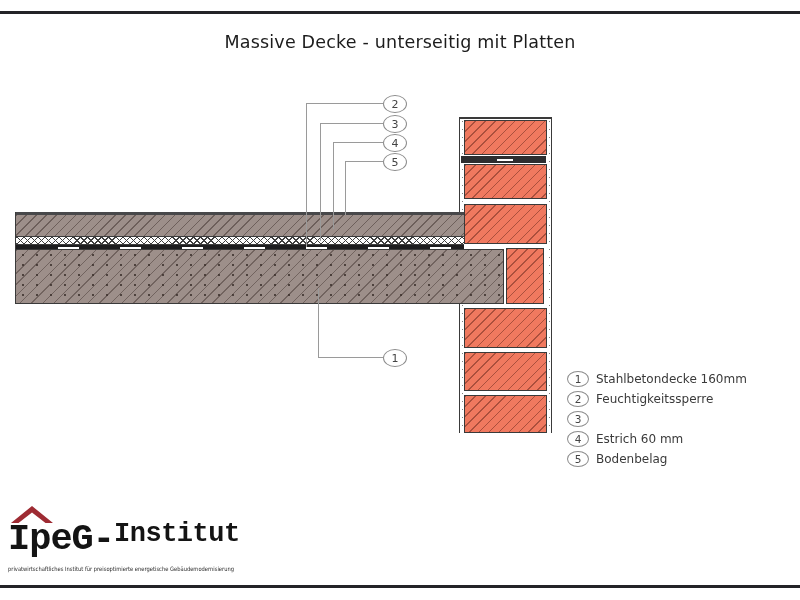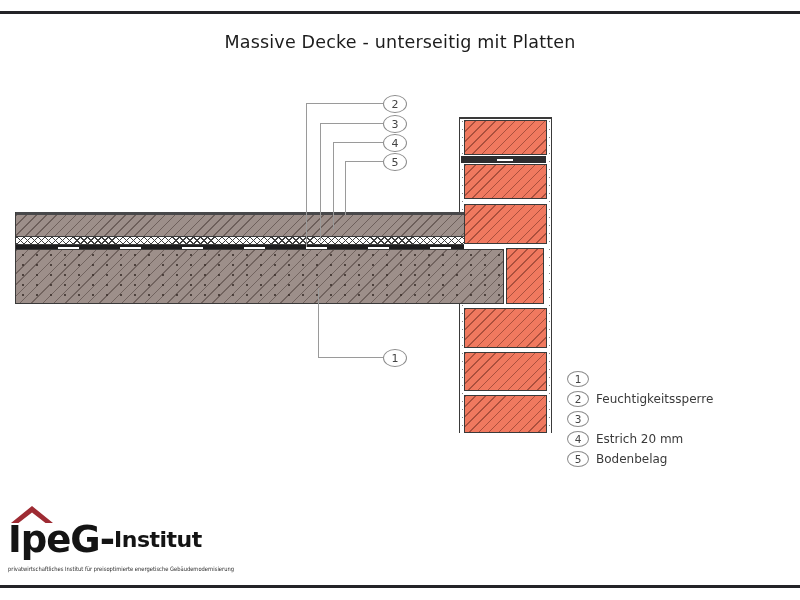--- a/index.html
+++ b/index.html
@@ -64,24 +64,24 @@
   
   .legend-item { position:absolute; left:567px; height:17px; display:flex; align-items:center; }
   .legend-marker { width:22px; height:16px; border:1px solid #8c8c8c; border-radius:50%;
     box-sizing:border-box; display:flex; align-items:center; justify-content:center;
     font-size:10.5px; color:#444; background:#fff; flex:0 0 auto; }
   .legend-label { margin-left:7px; font-size:12px; color:#3a3a3a; white-space:nowrap; }
 
   
   .logo { position:absolute; left:8px; top:504px; width:320px; }
   .logo-roof { position:absolute; left:2px; top:1px; }
-  .logo-text-row { position:absolute; left:0; top:17px; display:flex; align-items:center;
-    color:#141414; white-space:nowrap; }
+  .logo-text-row { position:absolute; left:0; top:17px; display:flex; align-items:flex-start;
+    color:#141414; white-space:nowrap;font-family:Liberation Mono, monospace; }
   .logo-bold { font-size:37px; font-weight:800; letter-spacing:-1px; line-height:1; }
-  .logo-rest { font-size:22px; font-weight:700; letter-spacing:-0.5px; line-height:1; }
+  .logo-rest { font-size:27px; font-weight:700; letter-spacing:-0.5px; line-height:1; }
   .logo-tagline { position:absolute; left:0; top:61px; font-size:6px; color:#2a2a2a;
     white-space:nowrap; transform:scaleX(0.86); transform-origin:left center; }
 </style>
 </head>
 <body>
 
 <div class="page">
 
   <div class="frame-bar" style="top:11px;"></div>
   <div class="frame-bar" style="top:585px;"></div>
@@ -139,37 +139,38 @@
       <span>5</span>
     </div>
   <div class="marker" style="left:383px; top:349px;">
       <span>1</span>
     </div>
 
   <div class="legend-item" style="top:370px;">
     <div class="legend-marker">
         <span>1</span>
       </div>
+    <span class="legend-label">Stahlbetondecke 160mm</span>
   </div>
   <div class="legend-item" style="top:390px;">
     <div class="legend-marker">
         <span>2</span>
       </div>
     <span class="legend-label">Feuchtigkeitssperre</span>
   </div>
   <div class="legend-item" style="top:410px;">
     <div class="legend-marker">
         <span>3</span>
       </div>
   </div>
   <div class="legend-item" style="top:430px;">
     <div class="legend-marker">
         <span>4</span>
       </div>
-    <span class="legend-label">Estrich 20 mm</span>
+    <span class="legend-label">Estrich 60 mm</span>
   </div>
   <div class="legend-item" style="top:450px;">
     <div class="legend-marker">
         <span>5</span>
       </div>
     <span class="legend-label">Bodenbelag</span>
   </div>
 
   <div class="logo">
     <svg class="logo-roof" width="44" height="19" viewBox="0 0 44 19">

